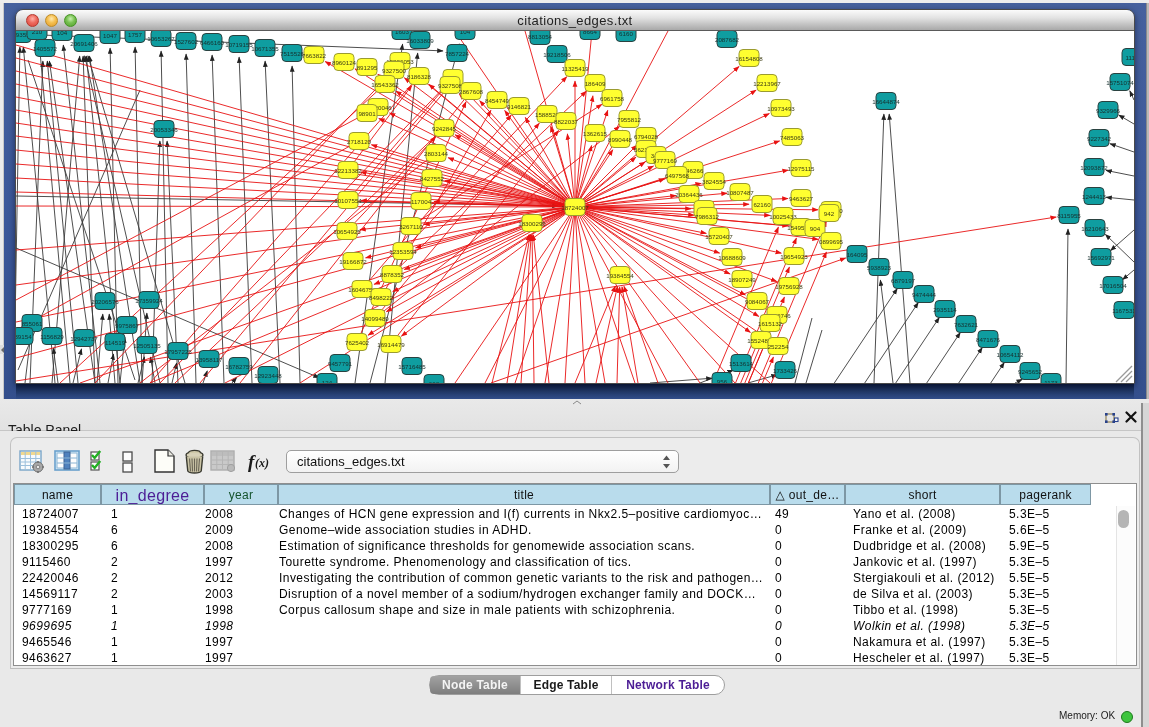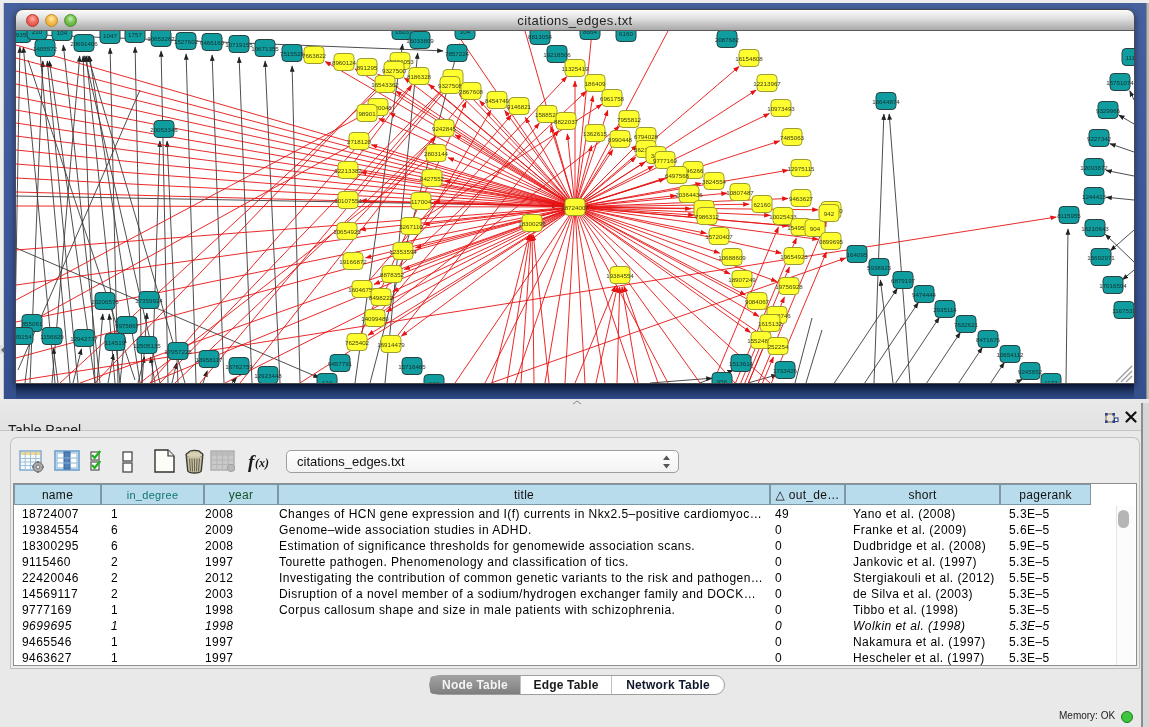--- a/index.html
+++ b/index.html
@@ -612,21 +612,21 @@
 
 <div style="position:absolute;left:286px;top:450px;width:393px;height:23px;background:linear-gradient(180deg,#ffffff,#f2f2f2);border:1px solid #9e9e9e;border-radius:5px;">
   <div style="position:absolute;left:10px;top:3px;font-size:13px;color:#111;">citations_edges.txt</div>
   <svg width="9" height="14" viewBox="0 0 9 14" style="position:absolute;right:7px;top:4px;">
     <path d="M1,5 L4.5,0.5 L8,5 z M1,9 L4.5,13.5 L8,9 z" fill="#555"></path>
   </svg>
 </div>
 <div style="position:absolute;left:13px;top:483px;width:1124px;height:183px;background:#fff;border:1px solid #8e8e8e;box-sizing:border-box;">
     <div style="position:absolute;left:0;top:0;width:1122px;height:22px;background:#fff;">
       <div style="position:absolute;left:0px;top:0;width:87px;height:21px;background:#b9dcec;border:1px solid #7d97a4;box-sizing:border-box;font-size:12px;letter-spacing:0.3px;color:#111;text-align:center;line-height:21px;white-space:nowrap;overflow:hidden;">name</div>
-      <div style="position:absolute;left:87px;top:0;width:103px;height:21px;background:#b9dcec;border:1px solid #7d97a4;box-sizing:border-box;font-size:11px;letter-spacing:0.3px;color:#0f766e;text-align:center;line-height:21px;white-space:nowrap;overflow:hidden;">in_degree</div>
+      <div style="position:absolute;left:87px;top:0;width:103px;height:21px;background:#b9dcec;border:1px solid #7d97a4;box-sizing:border-box;font-size:16px;letter-spacing:0.3px;color:#4c1d95;text-align:center;line-height:21px;white-space:nowrap;overflow:hidden;">in_degree</div>
       <div style="position:absolute;left:190px;top:0;width:74px;height:21px;background:#b9dcec;border:1px solid #7d97a4;box-sizing:border-box;font-size:12px;letter-spacing:0.3px;color:#14532d;text-align:center;line-height:21px;white-space:nowrap;overflow:hidden;">year</div>
       <div style="position:absolute;left:264px;top:0;width:492px;height:21px;background:#b9dcec;border:1px solid #7d97a4;box-sizing:border-box;font-size:12px;letter-spacing:0.3px;color:#111;text-align:center;line-height:21px;white-space:nowrap;overflow:hidden;">title</div>
       <div style="position:absolute;left:756px;top:0;width:75px;height:21px;background:#b9dcec;border:1px solid #7d97a4;box-sizing:border-box;font-size:12px;letter-spacing:0.3px;color:#111;text-align:center;line-height:21px;white-space:nowrap;overflow:hidden;">△ out_de…</div>
       <div style="position:absolute;left:831px;top:0;width:155px;height:21px;background:#b9dcec;border:1px solid #7d97a4;box-sizing:border-box;font-size:12px;letter-spacing:0.3px;color:#111;text-align:center;line-height:21px;white-space:nowrap;overflow:hidden;">short</div>
       <div style="position:absolute;left:986px;top:0;width:91px;height:21px;background:#b9dcec;border:1px solid #7d97a4;box-sizing:border-box;font-size:12px;letter-spacing:0.3px;color:#111;text-align:center;line-height:21px;white-space:nowrap;overflow:hidden;">pagerank</div>
     </div>
     <div style="position:absolute;left:0;top:22px;width:1096px;height:16px;font-size:12px;letter-spacing:0.45px;color:#000;white-space:nowrap;">
       <span style="position:absolute;left:8px;top:1px;">18724007</span>
       <span style="position:absolute;left:97px;top:1px;">1</span>
       <span style="position:absolute;left:191px;top:1px;">2008</span>
@@ -650,21 +650,21 @@
       <span style="position:absolute;left:191px;top:1px;">2008</span>
       <span style="position:absolute;left:265px;top:1px;">Estimation of significance thresholds for genomewide association scans.</span>
       <span style="position:absolute;left:761px;top:1px;">0</span>
       <span style="position:absolute;left:839px;top:1px;">Dudbridge et al. (2008)</span>
       <span style="position:absolute;left:995px;top:1px;">5.9E–5</span>
     </div>
     <div style="position:absolute;left:0;top:70px;width:1096px;height:16px;font-size:12px;letter-spacing:0.45px;color:#000;white-space:nowrap;">
       <span style="position:absolute;left:8px;top:1px;">9115460</span>
       <span style="position:absolute;left:97px;top:1px;">2</span>
       <span style="position:absolute;left:191px;top:1px;">1997</span>
-      <span style="position:absolute;left:265px;top:1px;">Tourette pathogen. Phenomenology and classification of tics.</span>
+      <span style="position:absolute;left:265px;top:1px;">Tourette syndrome. Phenomenology and classification of tics.</span>
       <span style="position:absolute;left:761px;top:1px;">0</span>
       <span style="position:absolute;left:839px;top:1px;">Jankovic et al. (1997)</span>
       <span style="position:absolute;left:995px;top:1px;">5.3E–5</span>
     </div>
     <div style="position:absolute;left:0;top:86px;width:1096px;height:16px;font-size:12px;letter-spacing:0.45px;color:#000;white-space:nowrap;">
       <span style="position:absolute;left:8px;top:1px;">22420046</span>
       <span style="position:absolute;left:97px;top:1px;">2</span>
       <span style="position:absolute;left:191px;top:1px;">2012</span>
       <span style="position:absolute;left:265px;top:1px;">Investigating the contribution of common genetic variants to the risk and pathogen…</span>
       <span style="position:absolute;left:761px;top:1px;">0</span>
@@ -714,19 +714,19 @@
       <span style="position:absolute;left:995px;top:1px;">5.3E–5</span>
     </div>
     <div style="position:absolute;right:1px;top:22px;width:19px;height:159px;background:#fcfcfc;border-left:1px solid #e4e4e4;">
       <div style="position:absolute;left:1px;top:4px;width:11px;height:18px;background:#b5b5b5;border-radius:5.5px;"></div>
     </div>
   </div>
 
 <div style="position:absolute;left:429px;top:675px;width:296px;height:20px;border:1px solid #9e9e9e;border-radius:10px;background:#fff;font-size:12px;font-weight:bold;letter-spacing:0.2px;">
   <div style="position:absolute;left:0;top:0;width:90px;height:18px;background:linear-gradient(180deg,#a2a2a2,#7e7e7e);border-radius:4px 0 0 4px;color:#f4f4f4;text-align:center;line-height:18px;">Node Table</div>
   <div style="position:absolute;left:90px;top:0;width:91px;height:18px;border-left:1px solid #c0c0c0;color:#1a1a1a;text-align:center;line-height:18px;">Edge Table</div>
-  <div style="position:absolute;left:181px;top:0;width:113px;height:18px;border-left:1px solid #c0c0c0;color:#0f172a;text-align:center;line-height:18px;">Network Table</div>
+  <div style="position:absolute;left:181px;top:0;width:113px;height:18px;border-left:1px solid #c0c0c0;color:#4c1d95;text-align:center;line-height:18px;">Network Table</div>
 </div>
 
 <div style="position:absolute;left:1059px;top:710px;font-size:10px;color:#222;">Memory: OK</div>
 <div style="position:absolute;left:1121px;top:711px;width:12px;height:12px;border-radius:50%;background:#3ec53e;border:1px solid #1d7a1d;"></div>
 
 <div style="position:absolute;left:1141px;top:403px;width:2px;height:324px;background:#8e8e8e;"></div>
 <div style="position:absolute;left:1143px;top:403px;width:6px;height:324px;background:#d6d6d6;"></div>
 </body></html>

